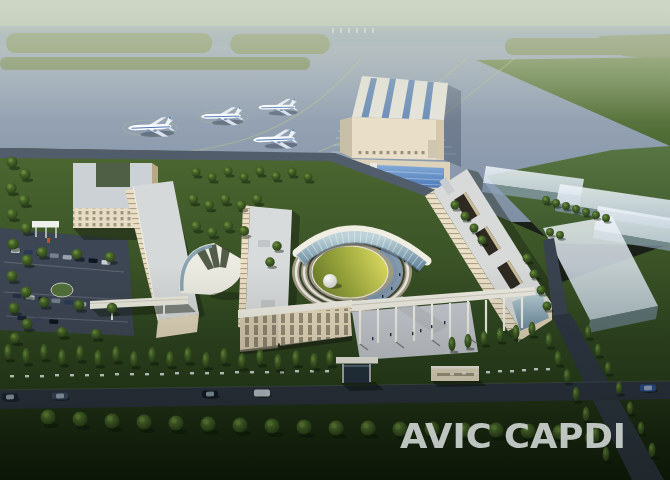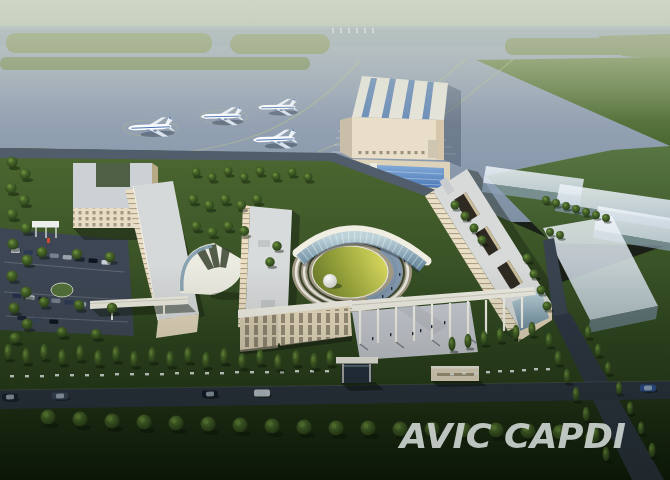--- a/index.html
+++ b/index.html
@@ -1,16 +1,16 @@
 <!DOCTYPE html>
 <html><head>
 <meta charset="utf-8">
 <style>
   html,body{margin:0;padding:0;background:#1a1f18;}
-  .stage{position:relative;width:670px;height:480px;overflow:hidden;font-family:"DejaVu Sans","Liberation Sans",sans-serif;font-style:italic;}
+  .stage{position:relative;width:670px;height:480px;overflow:hidden;font-family:"DejaVu Sans","Liberation Sans",sans-serif;}
   svg{display:block;}
   text.watermark{font-family:"DejaVu Sans","Liberation Sans",sans-serif;font-weight:bold;opacity:.93;}
 </style>
 </head>
 <body>
 
 <div class="stage">
 <svg width="670" height="480" viewBox="0 0 670 480">
 <defs>
   <linearGradient id="gSky" x1="0" y1="0" x2="0" y2="1">

